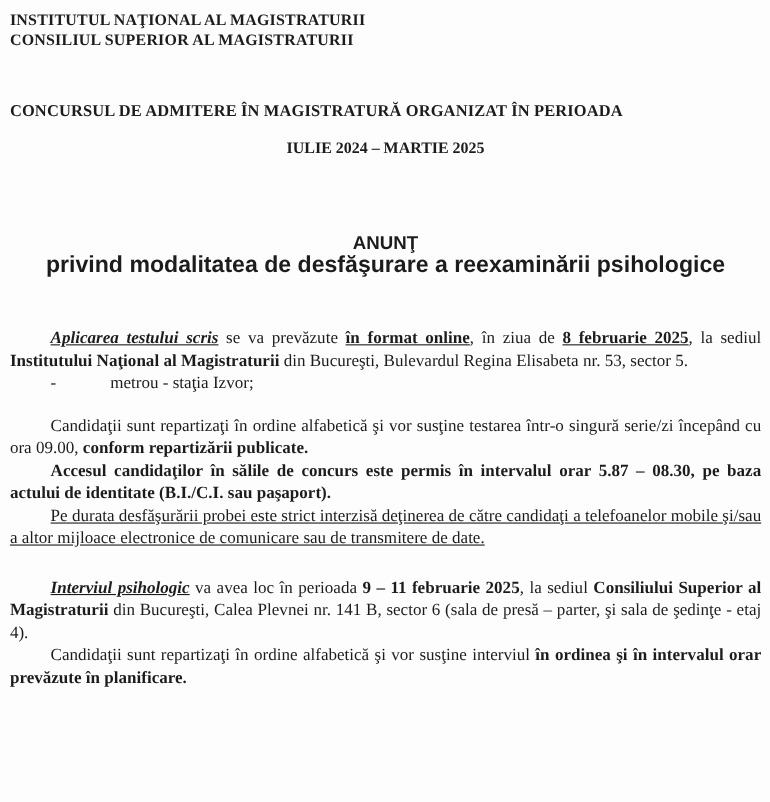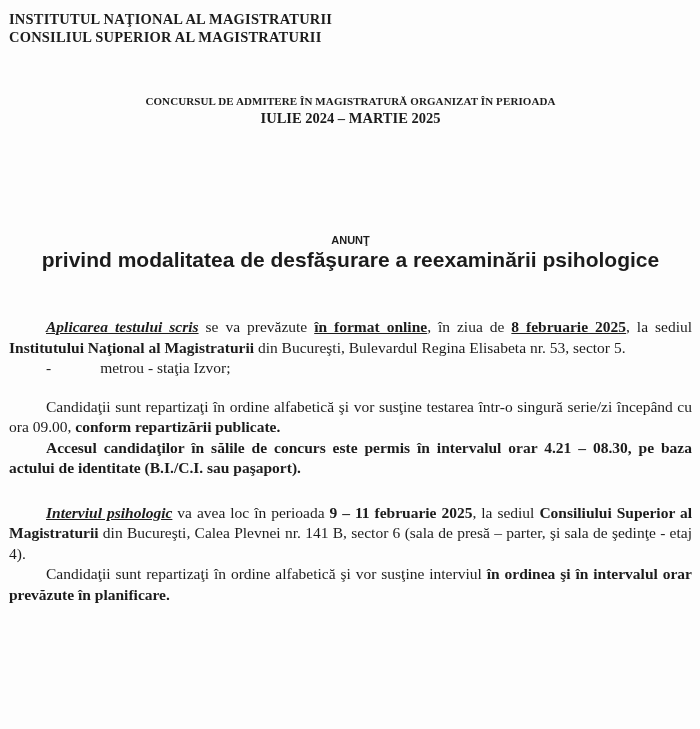--- a/index.html
+++ b/index.html
@@ -15,41 +15,40 @@
     line-height: 20.5px;
     padding: 11px 8px 0 9px;
   }
   .org-header {
     font-weight: bold;
     font-size: 14.5px;
     line-height: 17.5px;
     letter-spacing: 0.2px;
   }
   .contest-title {
-    text-align: center;
     font-weight: bold;
-    font-size: 11px;
+    font-size: 15px;
     line-height: 15px;
     margin-top: 48px;
     letter-spacing: 0.1px;
   }
   .contest-period {
     text-align: center;
     font-weight: bold;
     font-size: 14.5px;
     line-height: 15px;
-    margin-top: 2px;
+    margin-top: 19px;
   }
   .announcement-heading {
     text-align: center;
     font-family: "Liberation Sans", "DejaVu Sans", sans-serif;
     font-weight: bold;
-    font-size: 11px;
+    font-size: 17px;
     line-height: 20px;
-    margin-top: 104px;
+    margin-top: 68px;
   }
   .announcement-subheading {
     text-align: center;
     font-family: "Liberation Sans", "DejaVu Sans", sans-serif;
     font-weight: bold;
     font-size: 21px;
     line-height: 20px;
   }
   .body-text { margin-top: 47px; }
   .body-text p {
@@ -94,20 +93,21 @@
 <main class="body-text">
 
 
   <p><span class="b i u">Aplicarea testului scris</span><span> se va prevăzute </span><span class="b u">în format online</span><span>, în ziua de </span><span class="b u">8 februarie 2025</span><span>, la sediul </span><span class="b">Institutului Naţional al Magistraturii</span><span> din Bucureşti, Bulevardul Regina Elisabeta nr. 53, sector 5.</span></p>
 
 
   <p class="transport-item"><span>-</span><span class="tab">metrou - staţia Izvor;</span></p>
 
   <p class="gap-before-18"><span>Candidaţii sunt repartizaţi în ordine alfabetică şi vor susţine testarea într-o singură serie/zi începând cu ora 09.00, </span><span class="b">conform repartizării publicate.</span></p>
 
-  <p class="p-bold"><span>Accesul candidaţilor în sălile de concurs este permis în intervalul orar 4.21 – 08.30, pe baza actului de identitate (B.I./C.I. sau paşaport).</span></p>
+  <p class="p-bold"><span>Accesul candidaţilor în sălile de concurs este permis în intervalul orar 5.87 – 08.30, pe baza actului de identitate (B.I./C.I. sau paşaport).</span></p>
 
+  <p class="p-underline"><span>Pe durata desfăşurării probei este strict interzisă deţinerea de către candidaţi a telefoanelor mobile şi/sau a altor mijloace electronice de comunicare sau de transmitere de date.</span></p>
 
   <p class="gap-before-24"><span class="b i u">Interviul psihologic</span><span> va avea loc în perioada </span><span class="b">9 – 11 februarie 2025</span><span>, la sediul </span><span class="b">Consiliului Superior al Magistraturii</span><span> din Bucureşti, Calea Plevnei nr. 141 B, sector 6 (sala de presă – parter, şi sala de şedinţe - etaj 4).</span></p>
 
   <p><span>Candidaţii sunt repartizaţi în ordine alfabetică şi vor susţine interviul </span><span class="b">în ordinea şi în intervalul orar prevăzute în planificare.</span></p>
 
 </main>
 
 </body></html>

